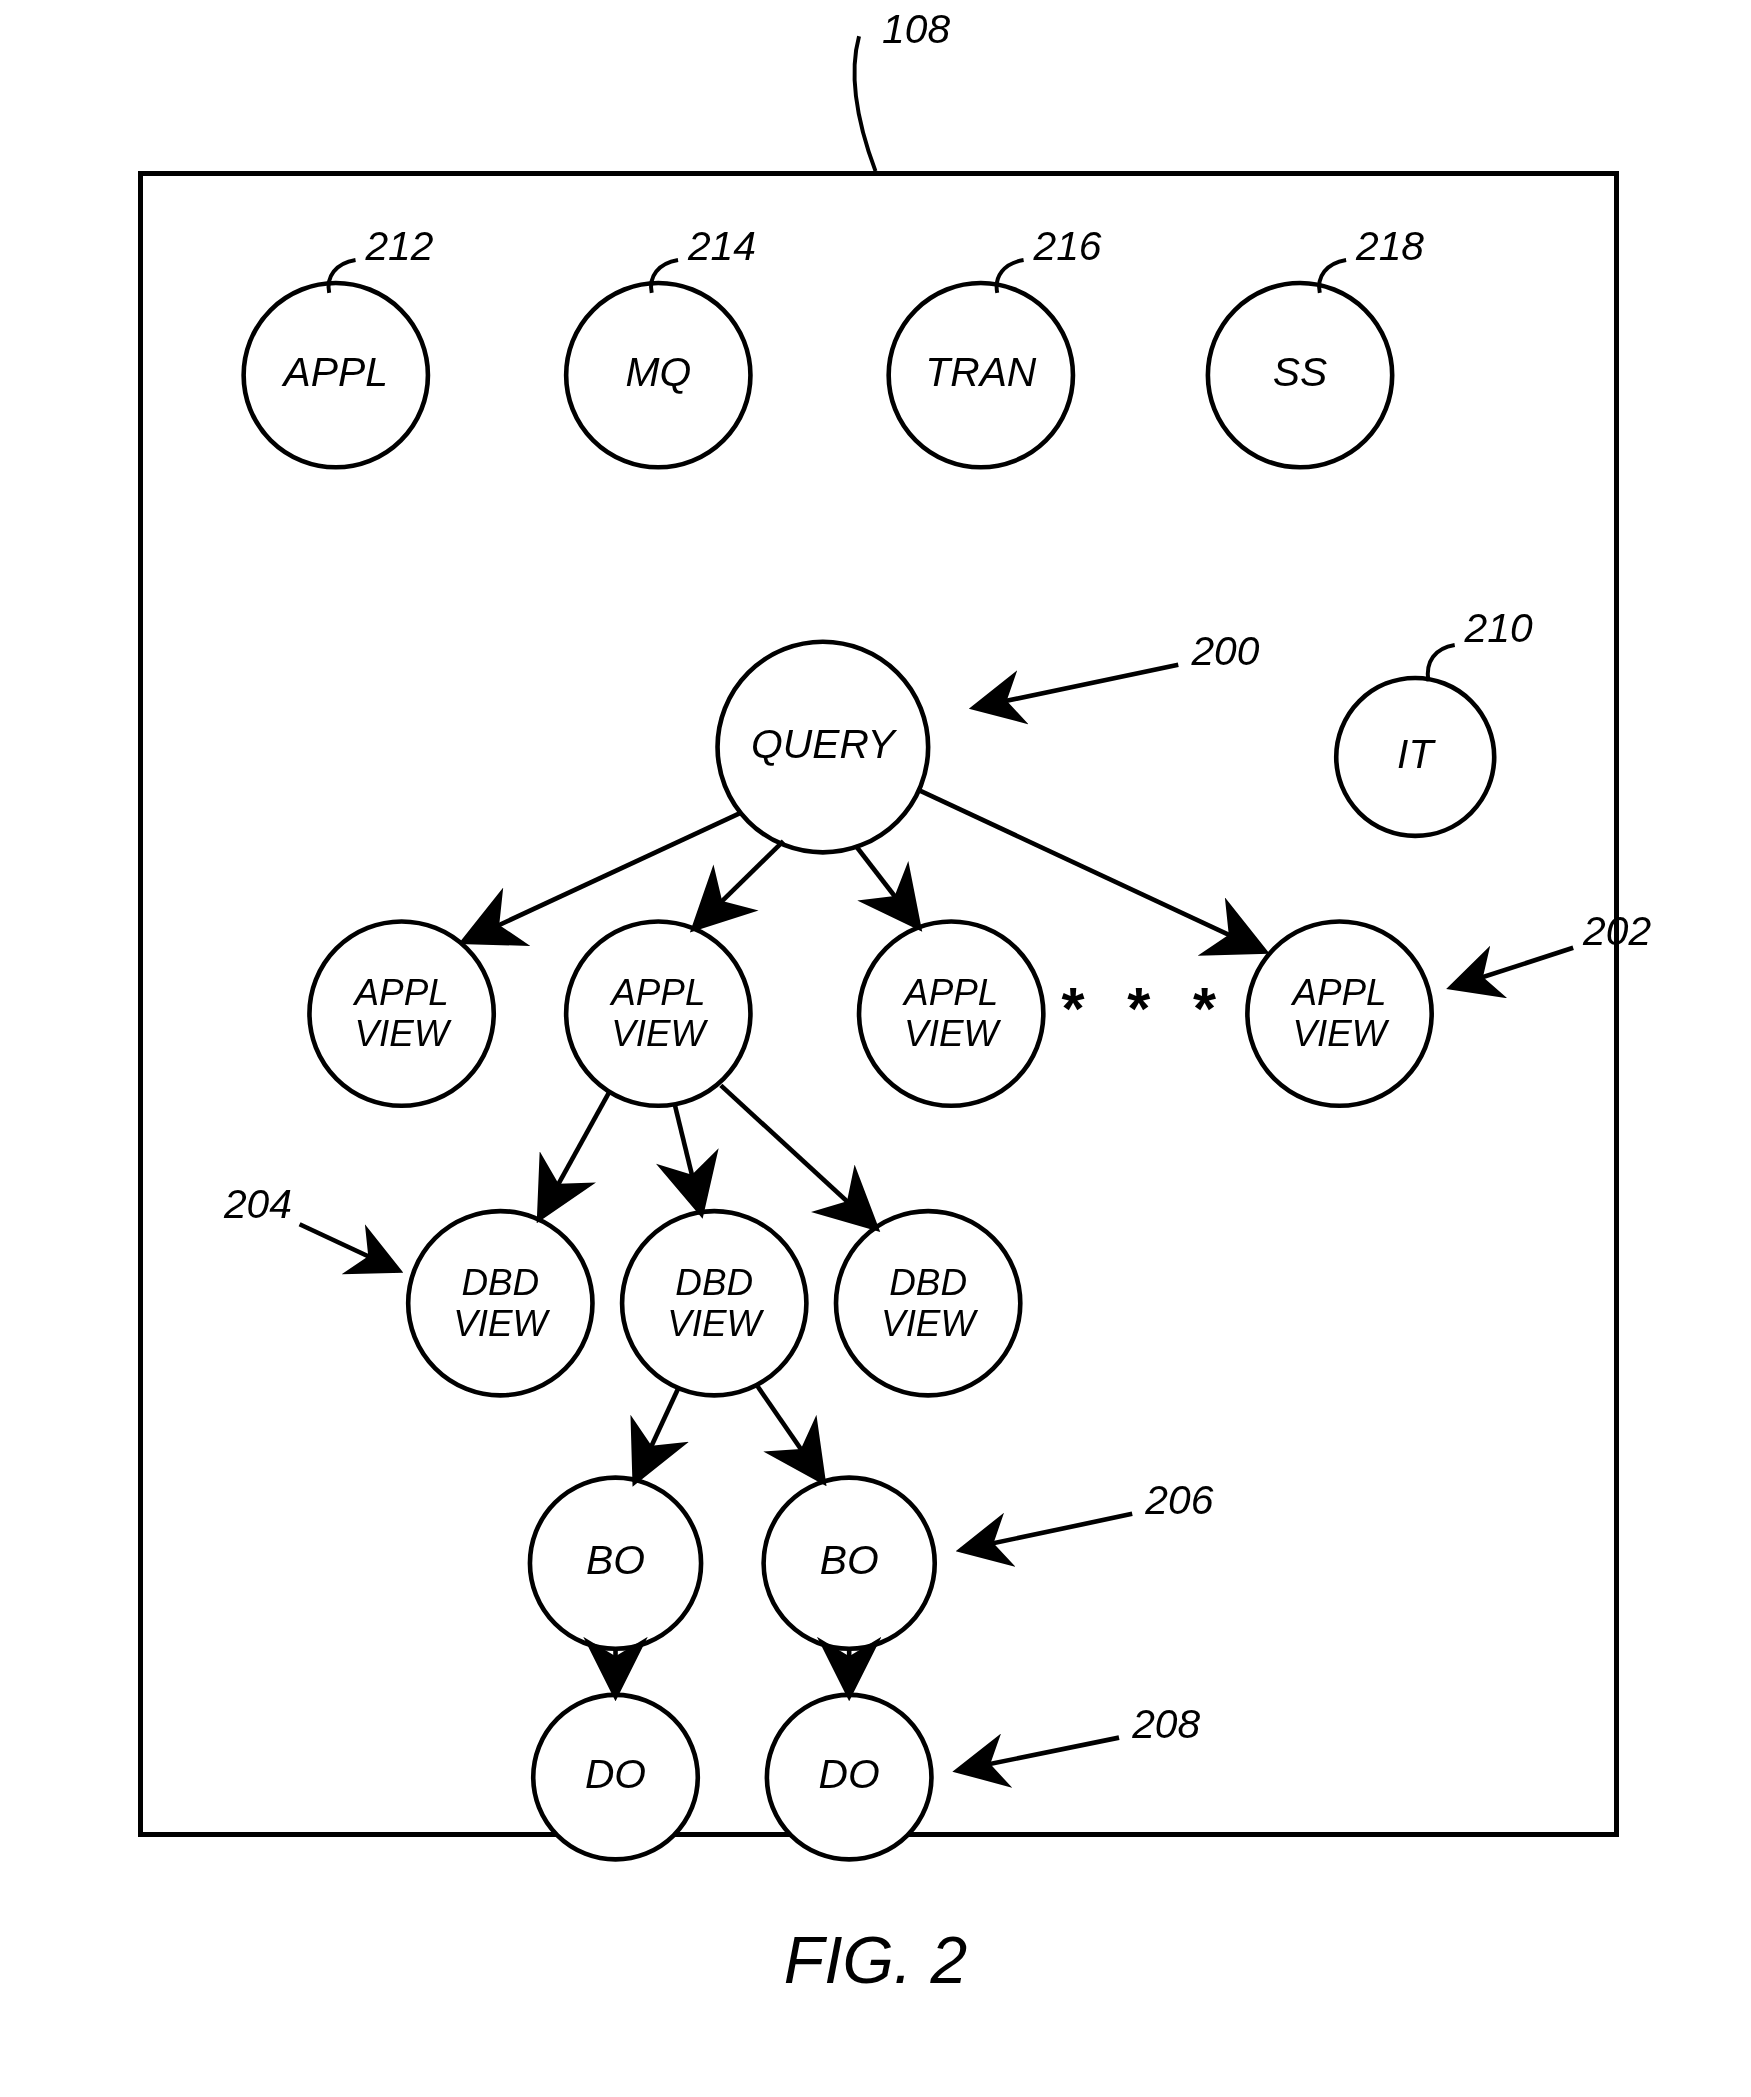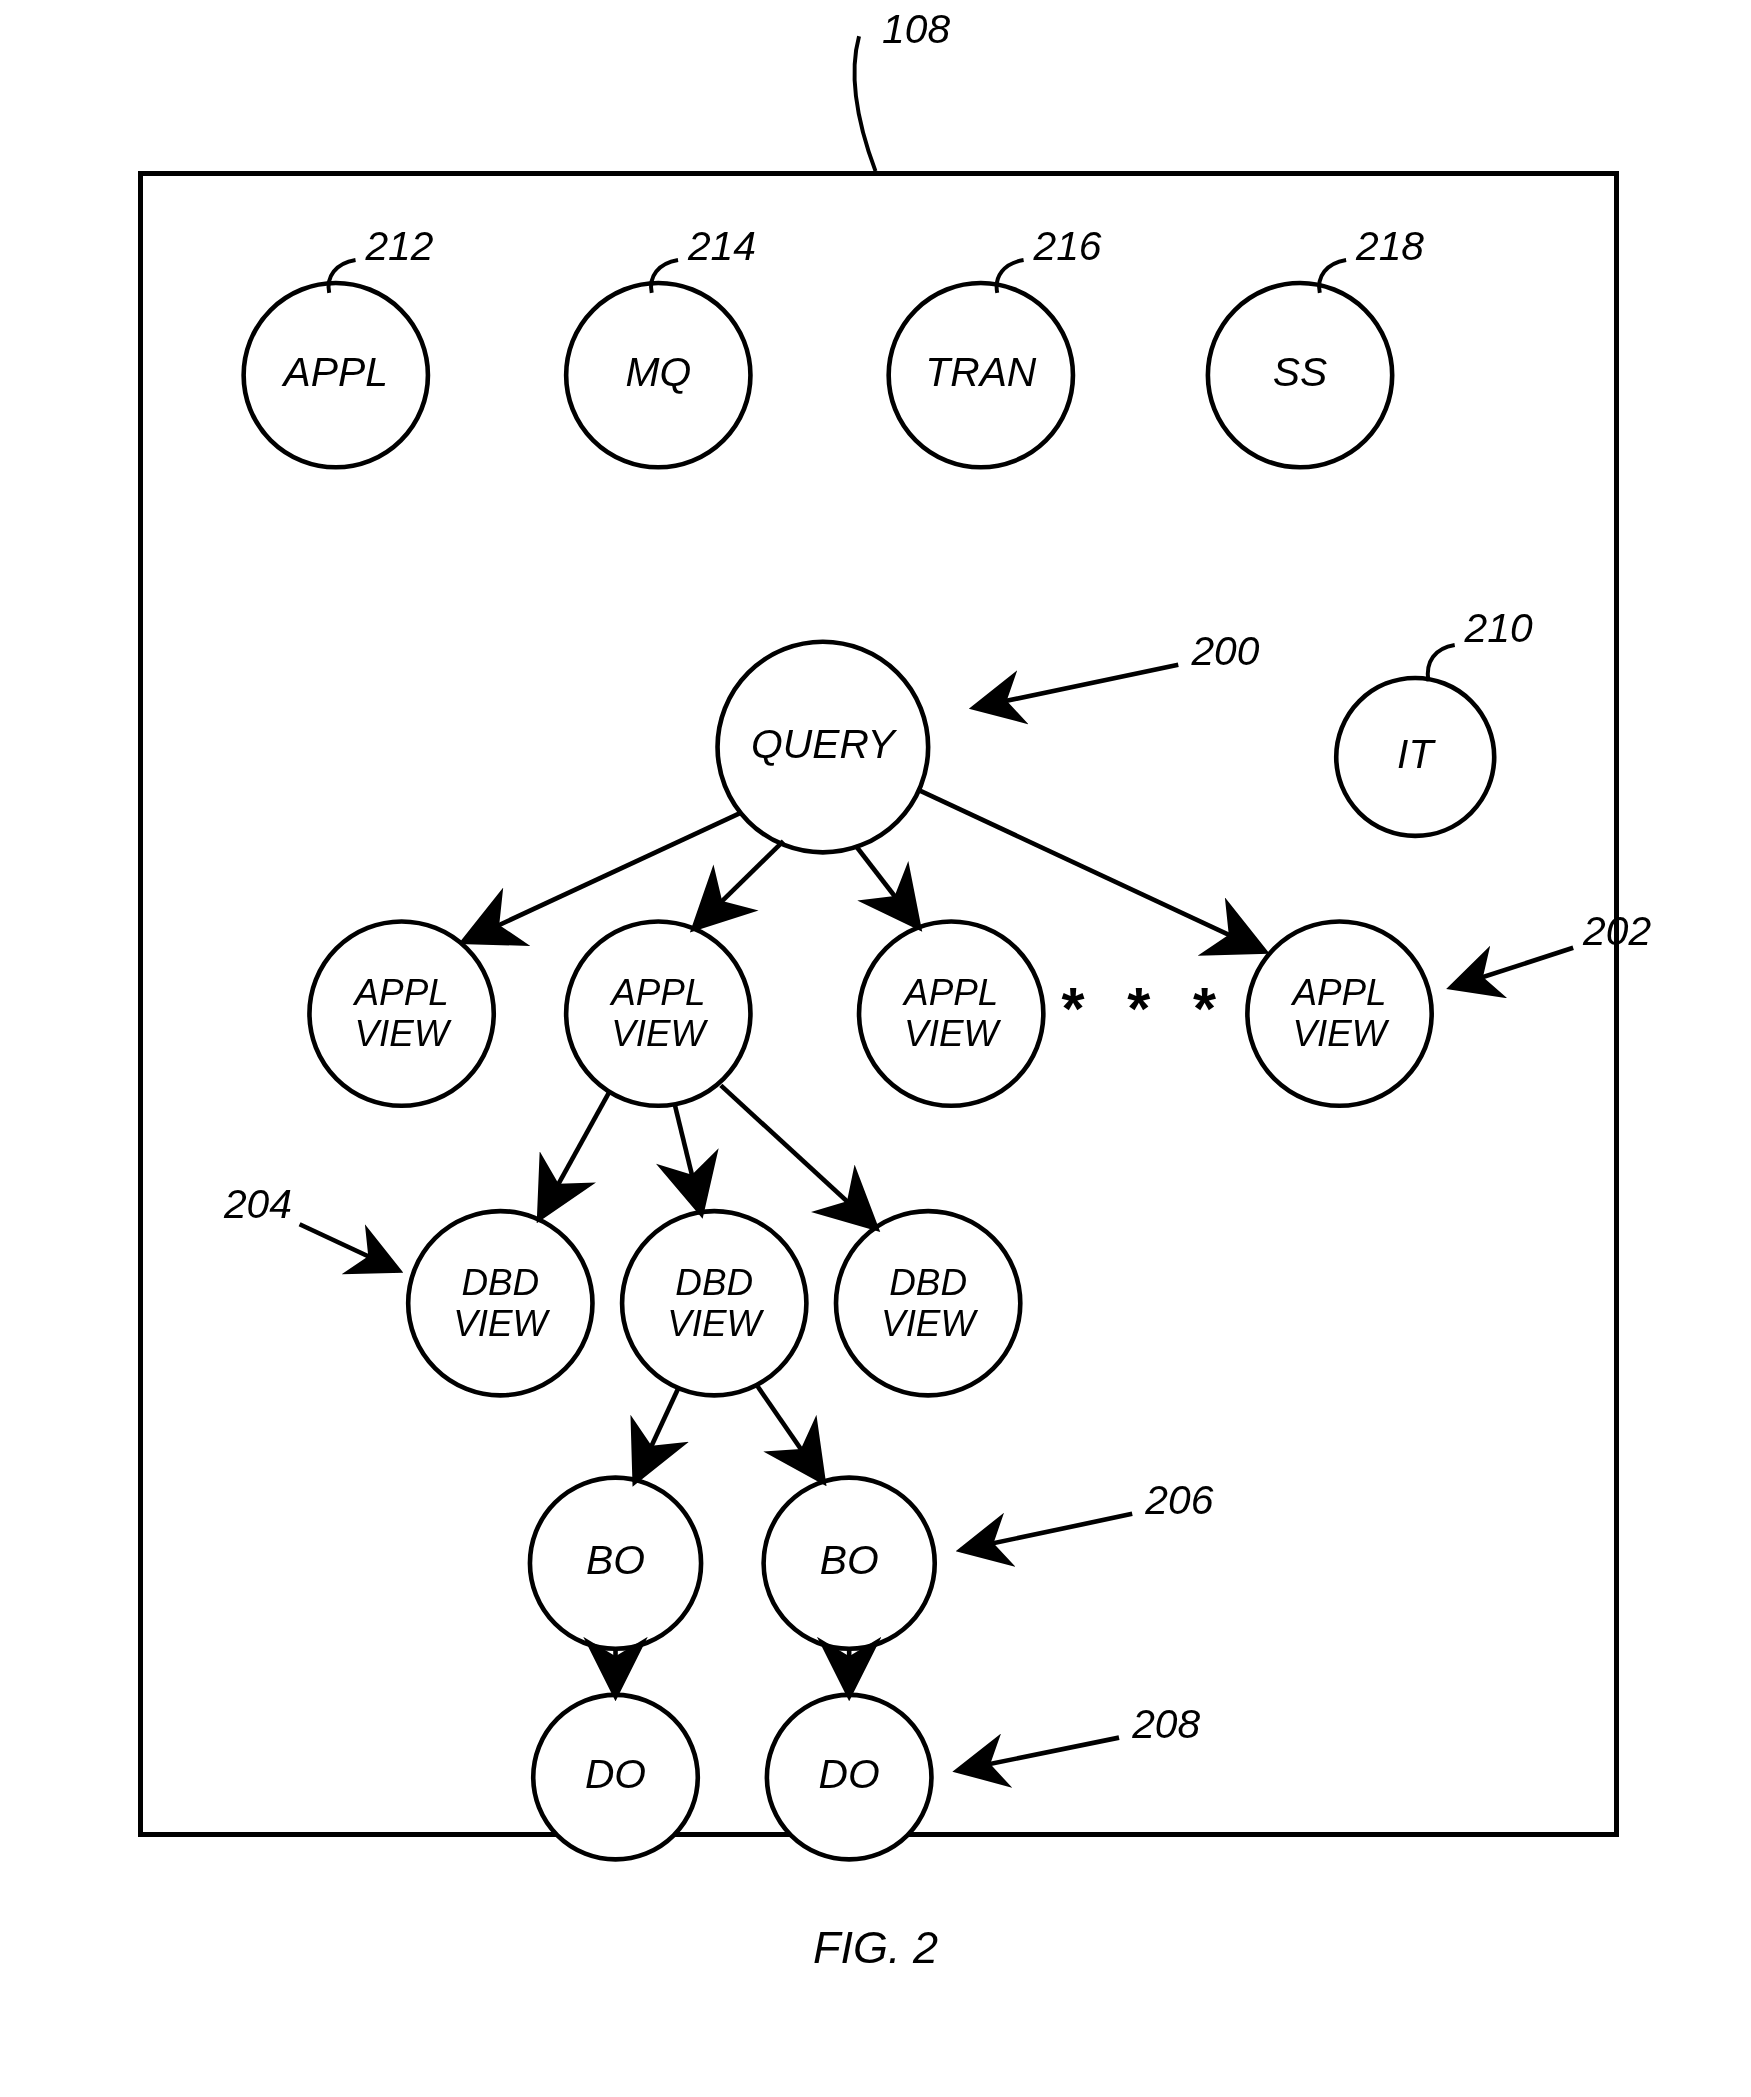--- a/index.html
+++ b/index.html
@@ -67,21 +67,21 @@
     font-weight: bold;
   }
   .fig-caption {
     position: absolute;
     left: 0;
     width: 1751px;
     top: 1922px;
     text-align: center;
     font-family: Arial, Helvetica, sans-serif;
     font-style: italic;
-    font-size: 45px;
+    font-size: 66px;
   }
   .edge {
     stroke: #000;
     stroke-width: 7;
     fill: none;
   }
   .arrowhead {
     fill: #000;
   }
   .lead {

